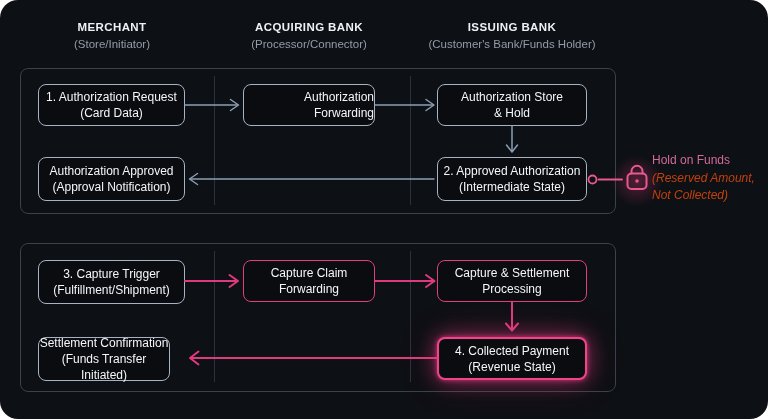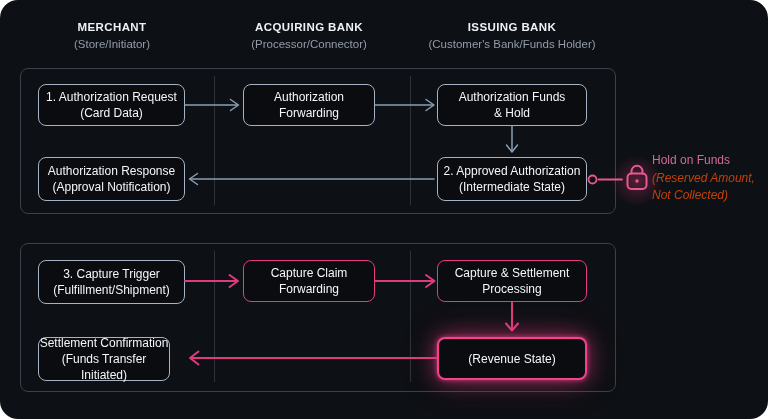--- a/index.html
+++ b/index.html
@@ -56,30 +56,30 @@
 
   <div class="divider" style="left:214px;top:76px;height:129px;"></div>
   <div class="divider" style="left:410px;top:76px;height:129px;"></div>
   <div class="divider" style="left:214px;top:251px;height:131px;"></div>
   <div class="divider" style="left:410px;top:251px;height:131px;"></div>
 
   <div class="node slate" style="left:38px;top:84px;width:147px;height:42px;">
     <div>1. Authorization Request</div>
     <div>(Card Data)</div>
   </div>
-  <div class="node slate" style="left:243px;top:84px;width:132px;height:42px;">
+  <div class="node slate" style="left:243px;top:84px;width:132px;height:42px;align-items:flex-end;">
     <div>Authorization</div>
     <div>Forwarding</div>
   </div>
   <div class="node slate" style="left:437px;top:84px;width:150px;height:42px;">
-    <div>Authorization Funds</div>
+    <div>Authorization Store</div>
     <div>&amp; Hold</div>
   </div>
   <div class="node slate" style="left:38px;top:157px;width:147px;height:44px;">
-    <div>Authorization Response</div>
+    <div>Authorization Approved</div>
     <div>(Approval Notification)</div>
   </div>
   <div class="node slate" style="left:437px;top:157px;width:150px;height:44px;">
     <div>2. Approved Authorization</div>
     <div>(Intermediate State)</div>
   </div>
 
   <div class="node slate" style="left:38px;top:260px;width:147px;height:44px;">
     <div>3. Capture Trigger</div>
     <div>(Fulfillment/Shipment)</div>
@@ -90,20 +90,21 @@
   </div>
   <div class="node pink" style="left:437px;top:260px;width:150px;height:42px;">
     <div>Capture &amp; Settlement</div>
     <div>Processing</div>
   </div>
   <div class="node slate" style="left:38px;top:337px;width:132px;height:44px;">
     <div>Settlement Confirmation</div>
     <div>(Funds Transfer Initiated)</div>
   </div>
   <div class="node pink glow" style="left:437px;top:337px;width:150px;height:43px;">
+    <div>4. Collected Payment</div>
     <div>(Revenue State)</div>
   </div>
 
   <div class="lock-glow"></div>
 
   <svg class="overlay" width="768" height="419" viewBox="0 0 768 419">
 
     <g stroke="#8b9eb3" stroke-width="1.5" fill="none" stroke-linecap="round" stroke-linejoin="round">
       <g>
         <path d="M185,105 H237.5"></path>

